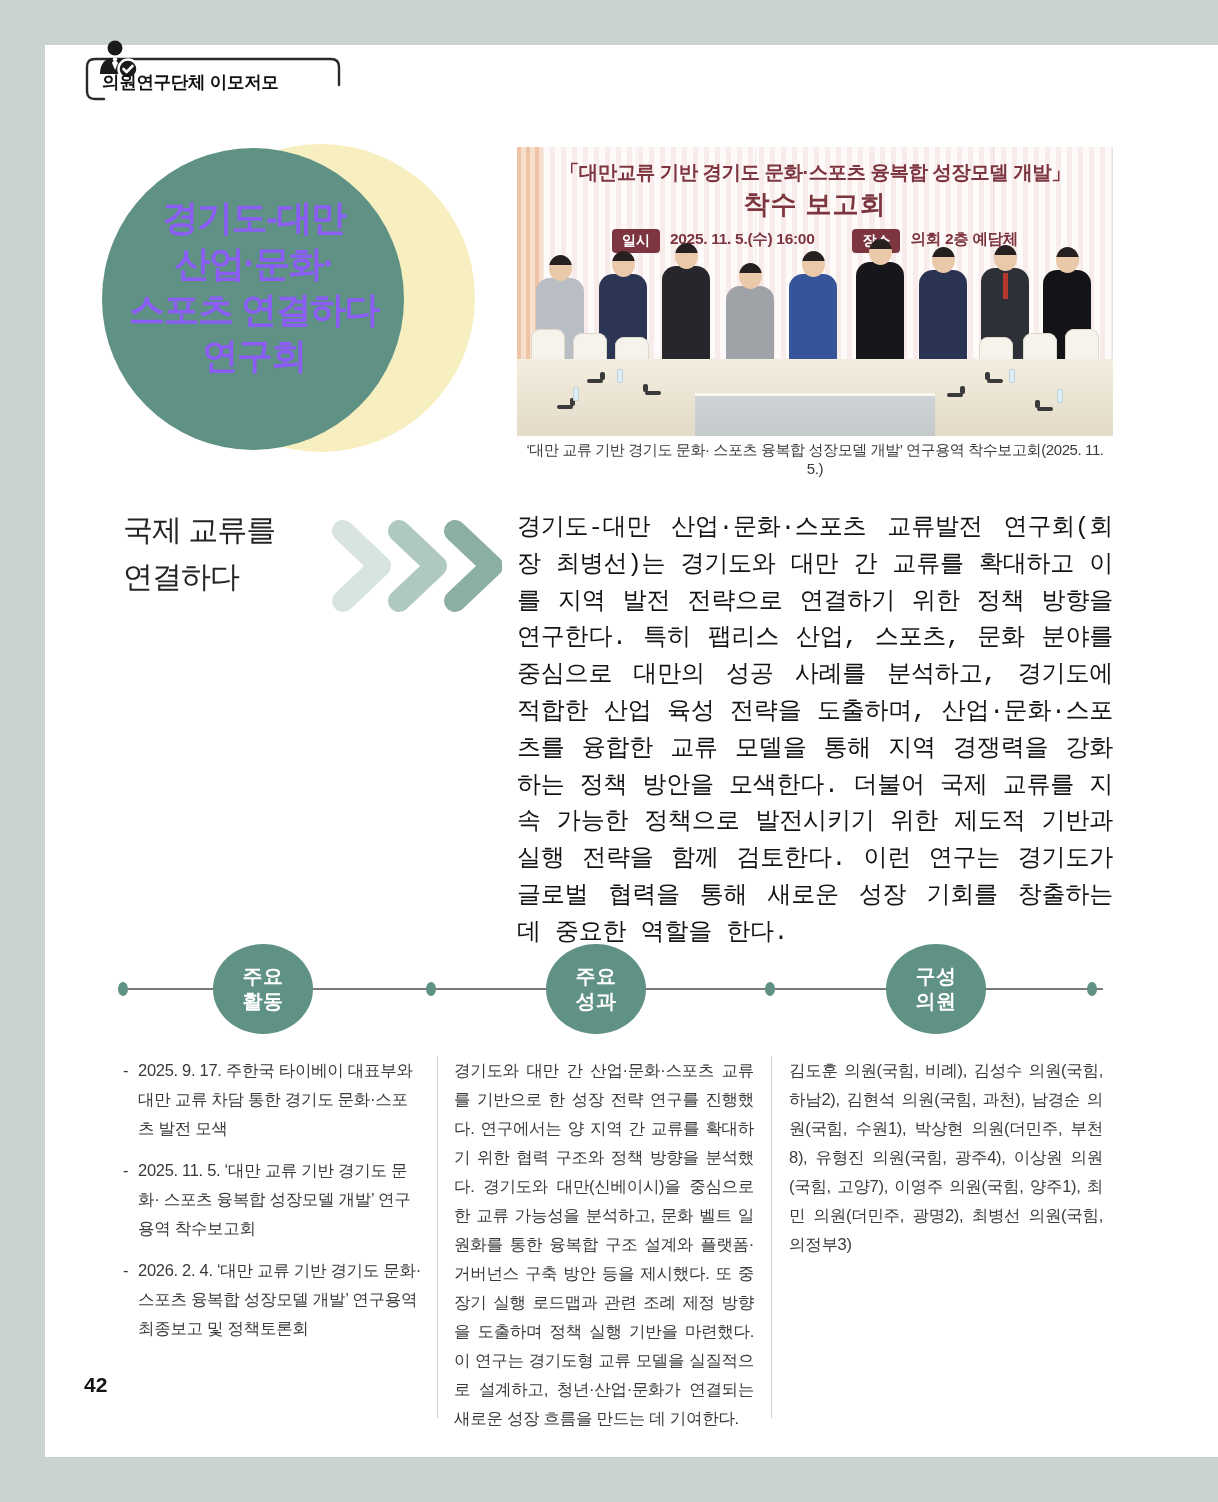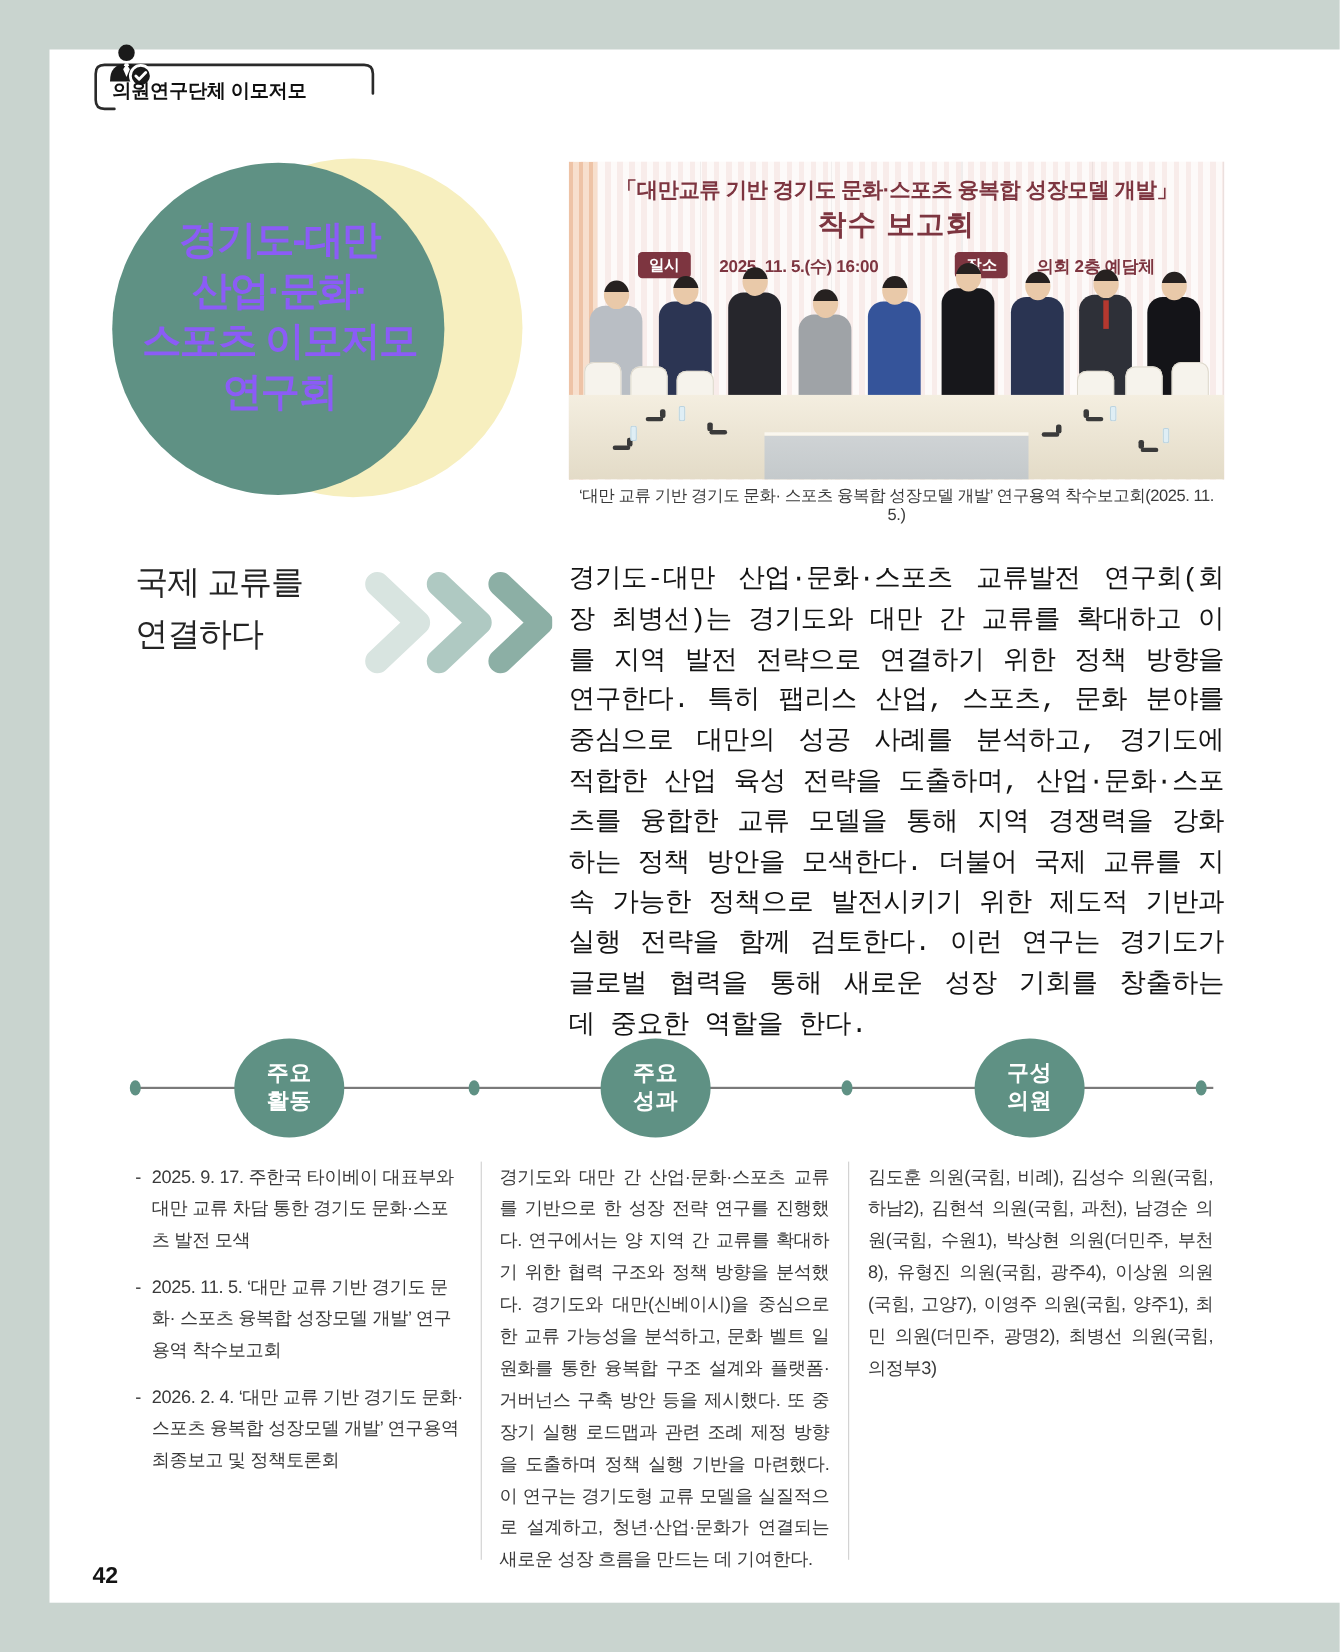--- a/index.html
+++ b/index.html
@@ -26,21 +26,21 @@
   .photo { position:absolute; left:517px; top:147px; width:596px; height:289px; overflow:hidden;
            background:
              repeating-linear-gradient(90deg, rgba(0,0,0,0.05) 0 1px, transparent 1px 119px),
              repeating-linear-gradient(90deg, #f8ecea 0 5px, #fdfaf9 5px 11px); }
   .photo-curtain-left { position:absolute; left:0; top:0; width:26px; height:100%;
              background:repeating-linear-gradient(90deg, #eec3a6 0 4px, #f7dfcd 4px 9px); }
   .banner-line1 { position:absolute; left:0; top:12px; width:100%; text-align:center;
              font-size:19.5px; font-weight:800; color:#7d3540; letter-spacing:-0.5px; }
   .banner-line2 { position:absolute; left:0; top:40px; width:100%; text-align:center;
              font-size:26px; font-weight:800; color:#7d3540; letter-spacing:1px; }
-  .badge-row { position:absolute; left:0; top:82px; width:100%; display:flex; justify-content:center; align-items:flex-end; gap:26px; }
+  .badge-row { position:absolute; left:0; top:82px; width:100%; display:flex; justify-content:center; align-items:flex-start; gap:10px; }
   .mini-badge { background:#7d3540; color:#fff; font-size:14px; font-weight:700; padding:3px 10px; border-radius:4px; }
   .badge-value { color:#7d3540; font-size:15.5px; font-weight:700; letter-spacing:-0.3px; }
   .badge-gap { width:18px; }
 
   .person { position:absolute; width:54px; }
   .person .head { position:relative; margin:0 auto; width:23px; height:26px; border-radius:50%;
                   background:linear-gradient(#262120 0 40%, #e9c9a9 40%); }
   .person .body { margin:-3px auto 0; width:48px; height:110px; border-radius:14px 14px 0 0; }
   .person .tie { position:absolute; left:50%; top:28px; width:5px; height:26px; margin-left:-2px; background:#b5382f; }
   .p1 .body{background:#b9bec4;} .p2 .body{background:#2c3553;} .p3 .body{background:#26262c;}
@@ -80,21 +80,21 @@
   .col { position:absolute; top:1056px; font-size:16.5px; line-height:29px; color:#3a3a3a; letter-spacing:-0.3px; }
   .col-1 { left:123px; width:300px; }
   .col-2 { left:454px; width:300px; text-align:justify; }
   .col-3 { left:789px; width:314px; text-align:justify; }
   .col-1 ul { list-style:none; }
   .col-1 li { position:relative; padding-left:15px; margin-bottom:13px; }
   .col-1 li::before { content:"-"; position:absolute; left:0; top:0; }
   .divider { position:absolute; top:1056px; width:1px; height:362px; background:#cfcfcf; }
   .divider-1 { left:437px; } .divider-2 { left:771px; }
 
-  .page-number { position:absolute; left:84px; top:1421px; font-size:21px; font-weight:800; color:#141414; }
+  .page-number { position:absolute; left:84px; top:1373px; font-size:21px; font-weight:800; color:#141414; }
 </style>
 </head>
 <body>
 
 <div class="frame-top"></div>
 <div class="frame-left"></div>
 <div class="frame-bottom"></div>
 
 <svg class="header-bracket" width="258" height="46" viewBox="0 0 258 46">
   <path d="M 20 43 H 11 Q 3 43 3 35 V 11 Q 3 3 11 3 H 247 Q 255 3 255 11 V 29" fill="none" stroke="#2a2a2a" stroke-width="2.4" stroke-linecap="round"></path>
@@ -107,21 +107,21 @@
   <circle cx="30" cy="29" r="9.5" fill="#1a1a1a" stroke="#ffffff" stroke-width="2.5"></circle>
   <path d="M 25.5 29 l 3 3 l 6 -6" fill="none" stroke="#ffffff" stroke-width="2.6" stroke-linecap="round" stroke-linejoin="round"></path>
 </svg>
 <div class="header-label">의원연구단체 이모저모</div>
 
 <div class="circle-back"></div>
 <div class="circle-main"></div>
 <div class="circle-title">
   <div>경기도-대만</div>
   <div>산업·문화·</div>
-  <div>스포츠 이모저모</div>
+  <div>스포츠 연결하다</div>
   <div>연구회</div>
 </div>
 
 <div class="photo">
   <div class="photo-curtain-left"></div>
 
   <div class="banner-line1">「대만교류 기반 경기도 문화·스포츠 융복합 성장모델 개발」</div>
   <div class="banner-line2">착수 보고회</div>
 
   <div class="badge-row">

